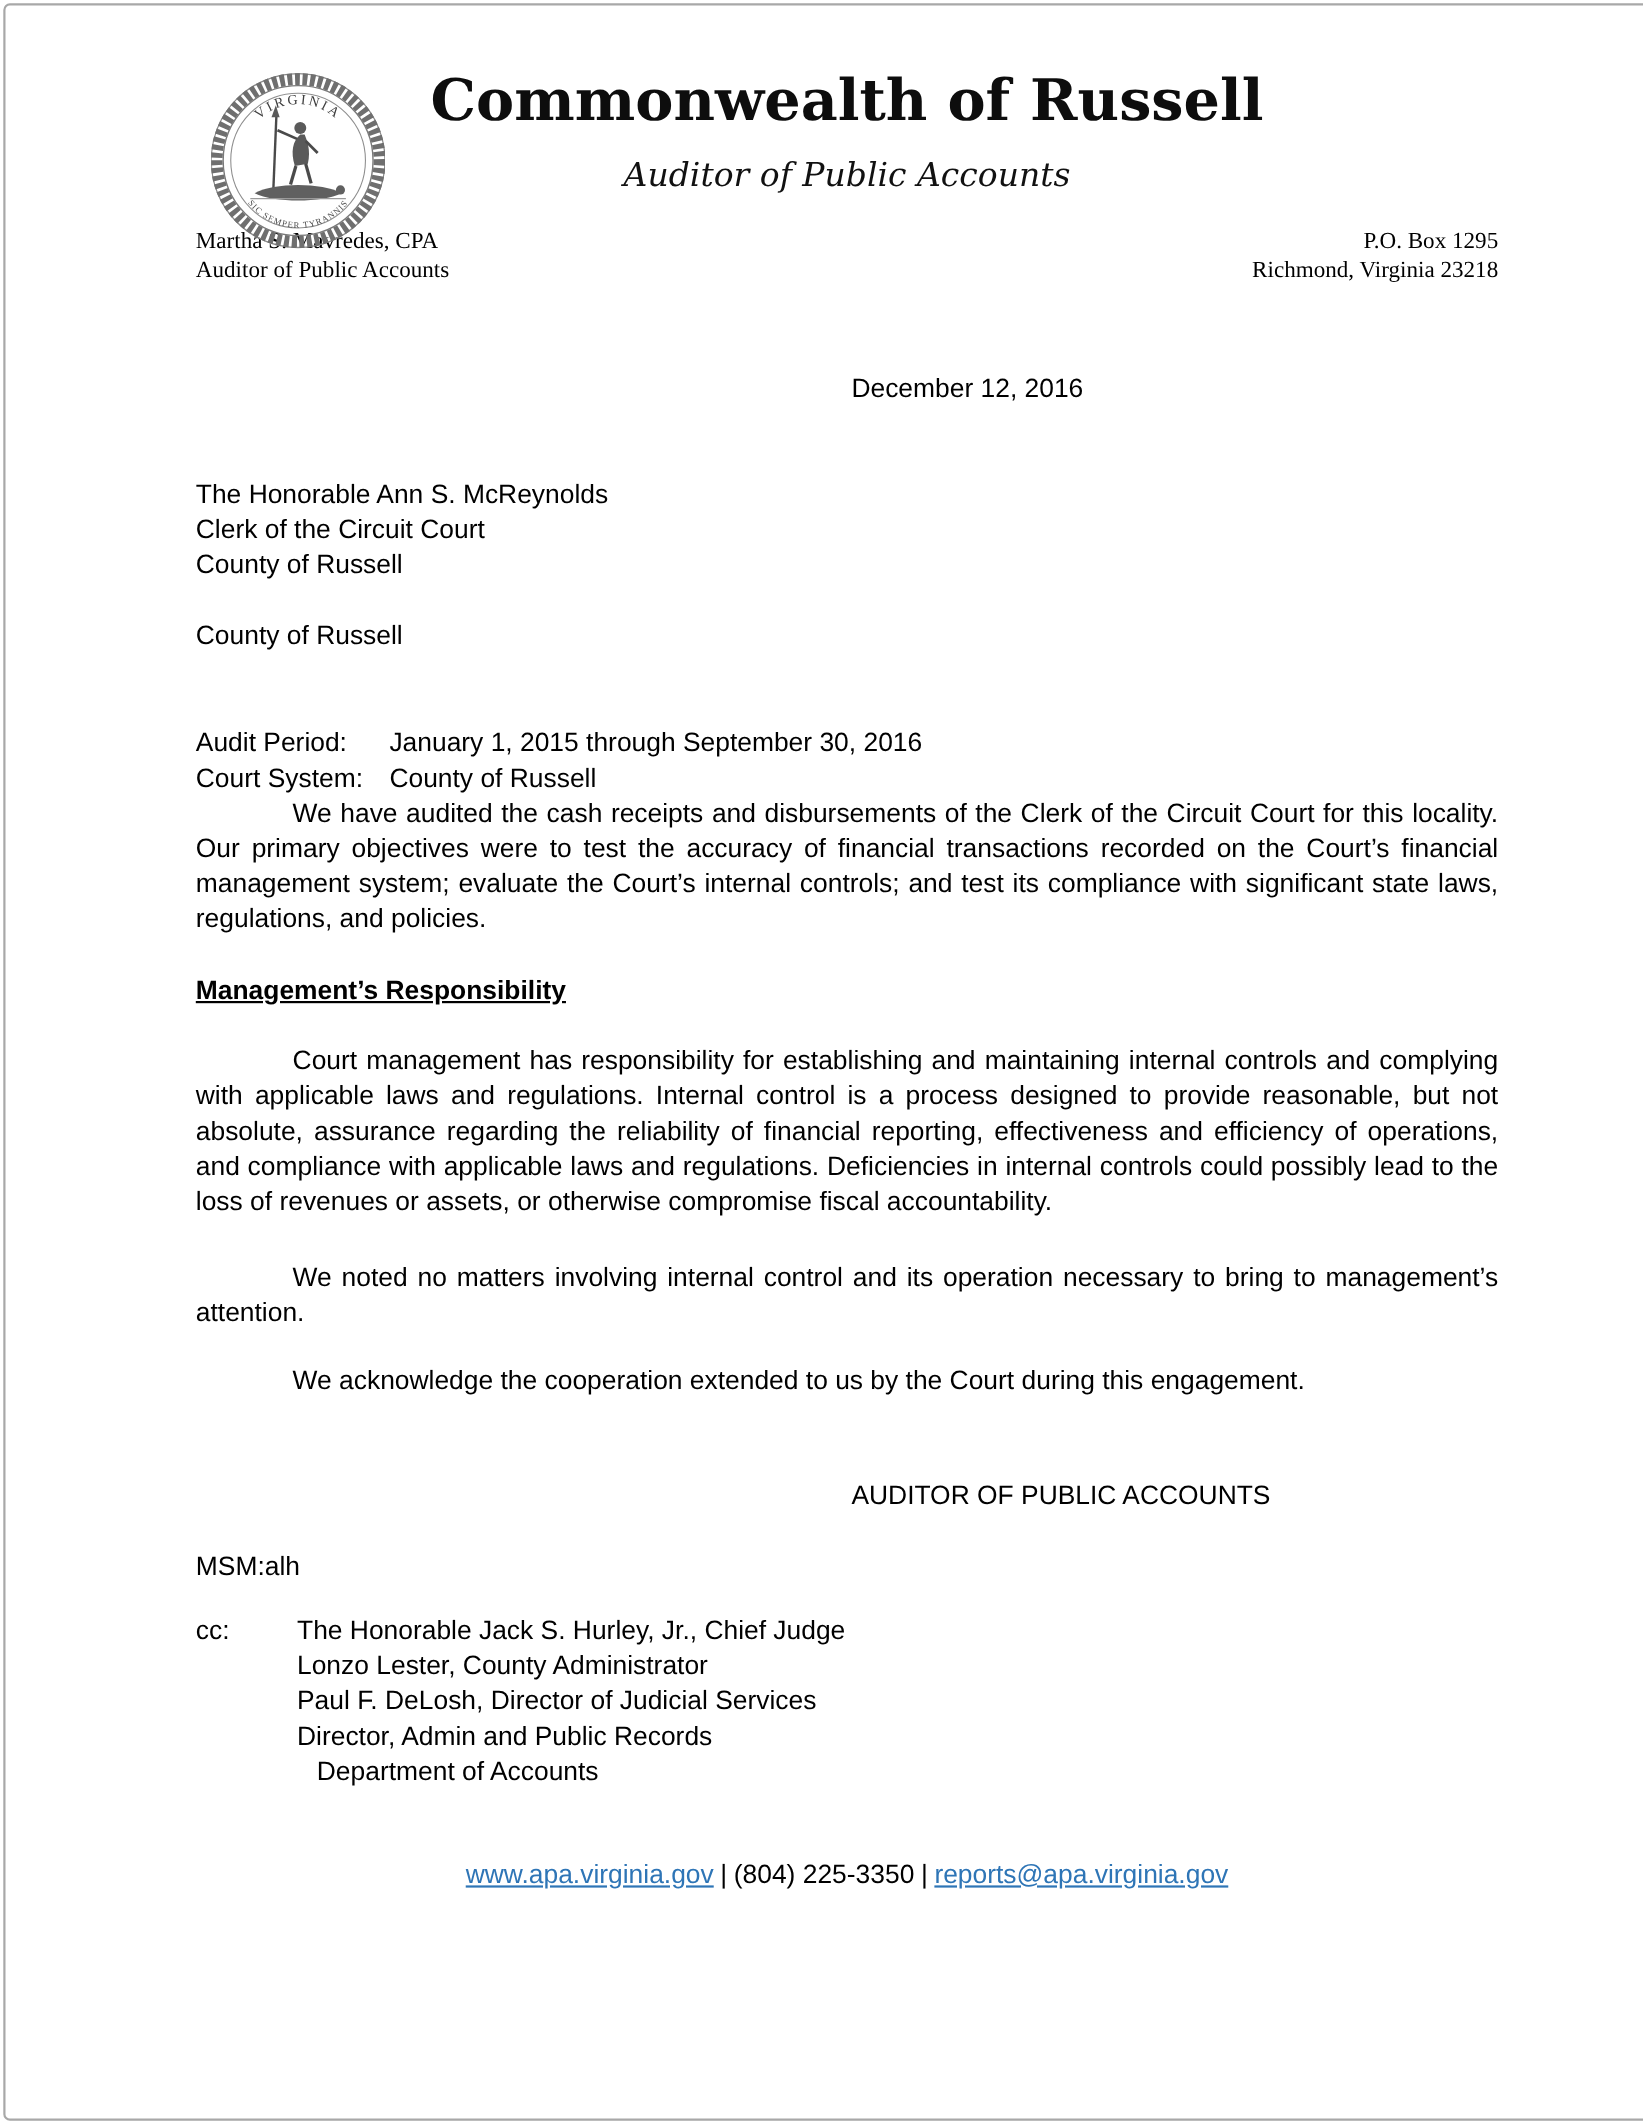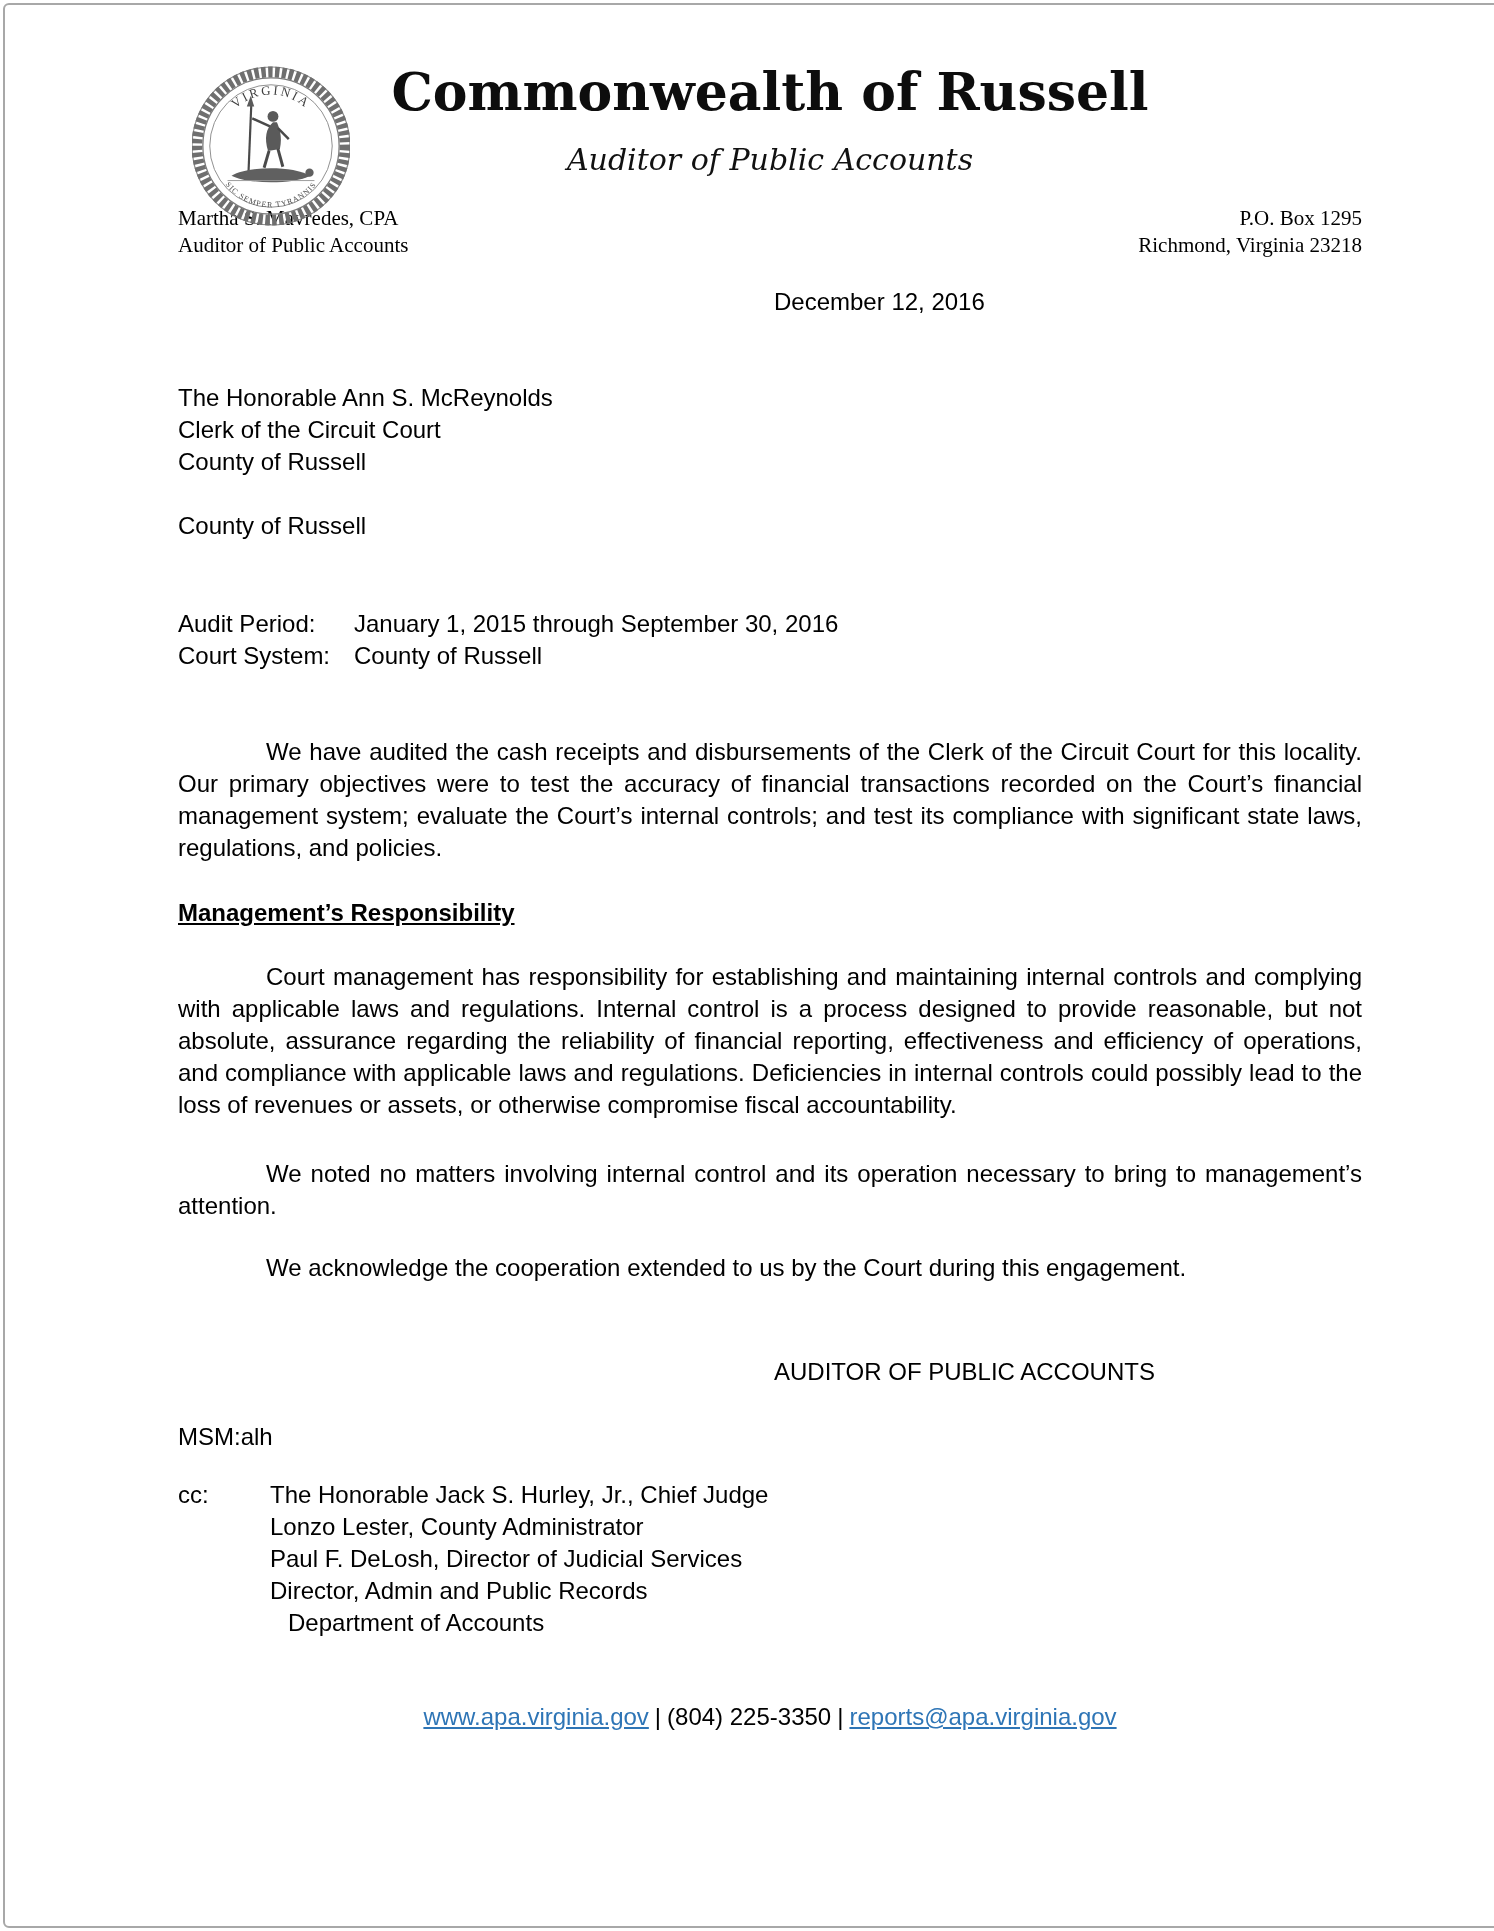--- a/index.html
+++ b/index.html
@@ -45,27 +45,27 @@
     margin-top: 26px;
     display: flex;
     justify-content: space-between;
     font-family: "Liberation Serif", serif;
     font-size: 21px;
     line-height: 27px;
   }
   .info-right { text-align: right; }
 
   
-  .date-line { margin-top: 27px; margin-left: 596px; }
+  .date-line { margin-top: 79px; margin-left: 596px; }
   .recipient-block-1 { margin-top: 64px; }
   .recipient-block-2 { margin-top: 32px; }
   .audit-block { margin-top: 66px; }
   .audit-label { display: inline-block; width: 176px; }
   .para { text-align: justify; text-indent: 88px; margin: 0; }
-  .para-1 { margin-top: 64px; }
+  .para-1 { }
   .section-heading { margin-top: 33px; font-weight: bold; text-decoration: underline; }
   .para-2 { margin-top: 32px; }
   .para-3 { margin-top: 37px; }
   .para-4 { margin-top: 30px; }
   .signature-line { margin-top: 72px; margin-left: 596px; }
   .reference-line { margin-top: 33px; }
   .cc-block { margin-top: 26px; display: flex; align-items: flex-start; }
   .cc-label { width: 92px; flex: 0 0 92px; }
   .cc-entry.indent { padding-left: 18px; }
   .footer-line { margin-top: 62px; text-align: center; }

